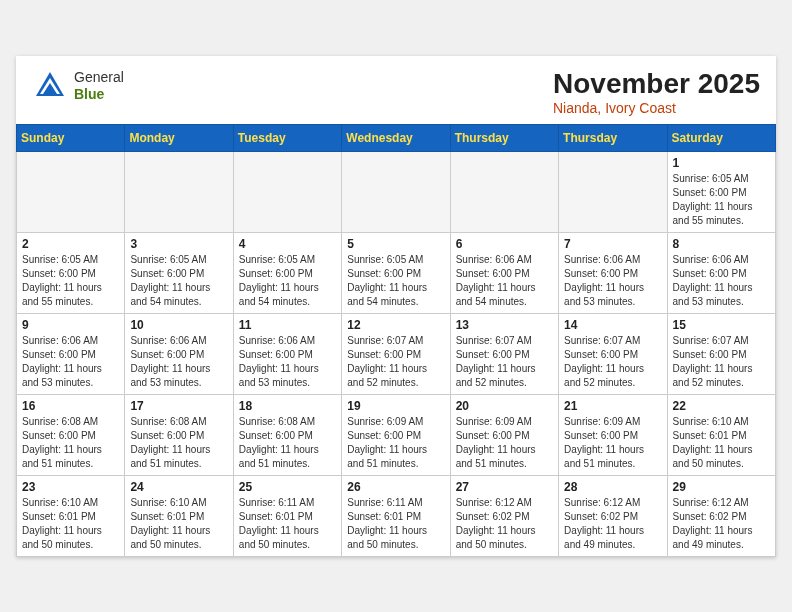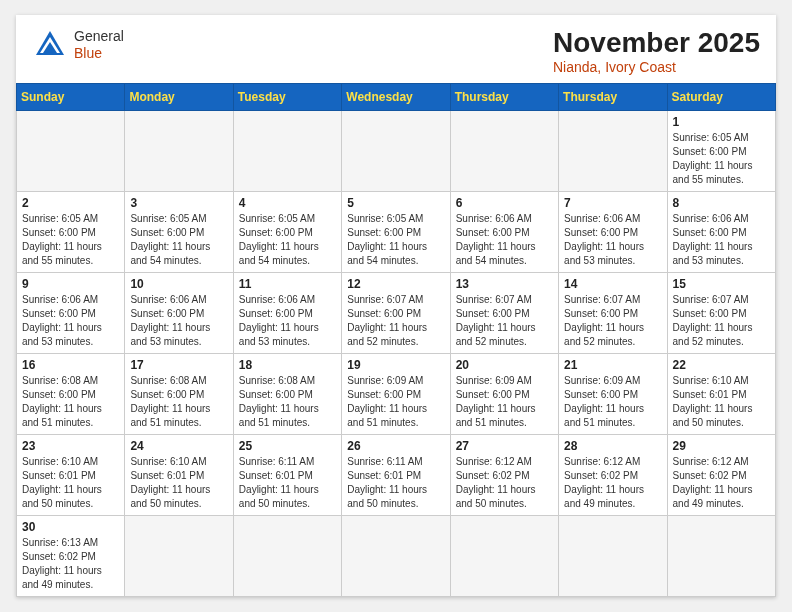--- a/index.html
+++ b/index.html
@@ -27,21 +27,21 @@
     .logo {
       display: flex;
       align-items: center;
       gap: 6px;
     }
     .logo-text {
       font-size: 14px;
       line-height: 1.2;
     }
     .logo-text .general { color: #333; font-weight: normal; }
-    .logo-text .blue { color: #c2410c; font-weight: normal; }
+    .logo-text .blue { color: #4d7c0f; font-weight: bold; }
     .logo-icon {
       width: 36px;
       height: 36px;
     }
     .title-block {
       text-align: left;
     }
     .month-title {
       font-size: 28px;
       font-weight: bold;
@@ -340,30 +340,15 @@
 and 49 minutes.</div>
           </td>
           <td>
             <span class="day-number">29</span>
             <div class="day-info" style="white-space: pre-line;">Sunrise: 6:12 AM
 Sunset: 6:02 PM
 Daylight: 11 hours
 and 49 minutes.</div>
           </td>
         </tr>
-        <tr>
-          <td class="last-row">
-            <span class="day-number">30</span>
-            <div class="day-info" style="white-space: pre-line;">Sunrise: 6:13 AM
-Sunset: 6:02 PM
-Daylight: 11 hours
-and 49 minutes.</div>
-          </td>
-          <td class="empty last-row"></td>
-          <td class="empty last-row"></td>
-          <td class="empty last-row"></td>
-          <td class="empty last-row"></td>
-          <td class="empty last-row"></td>
-          <td class="empty last-row"></td>
-        </tr>
       </tbody>
   </table>
 </div>
 
 </body></html>

